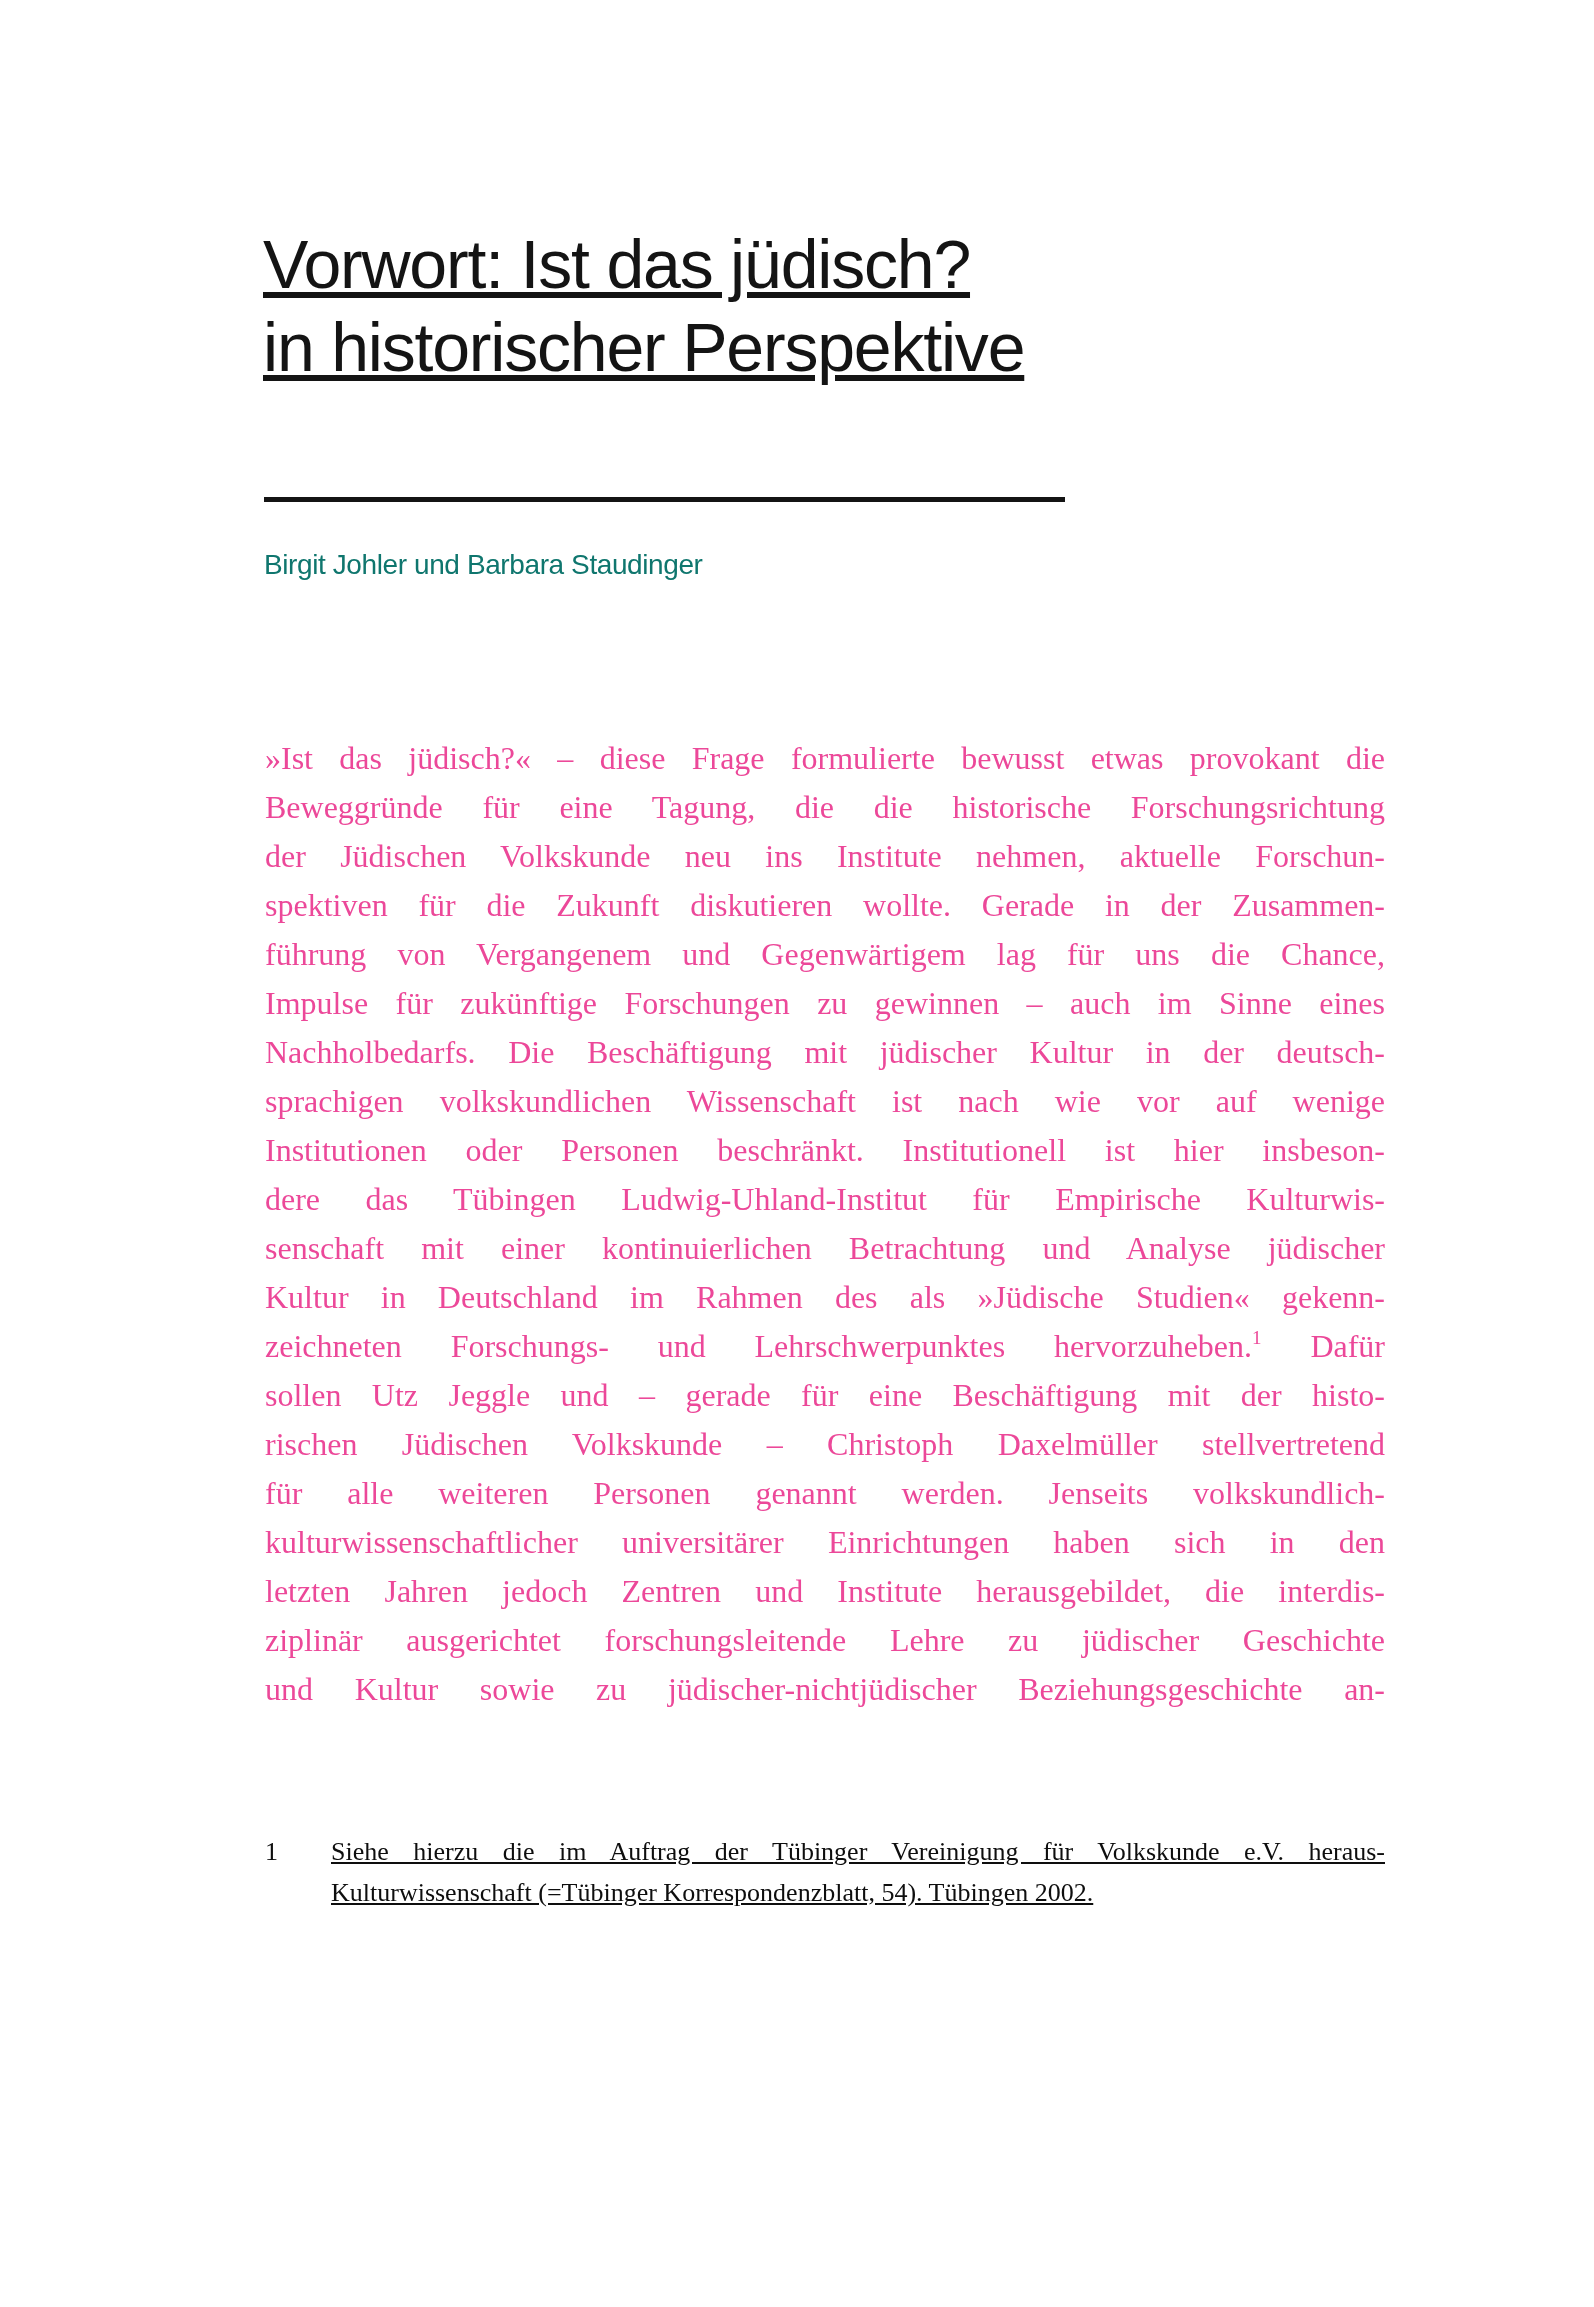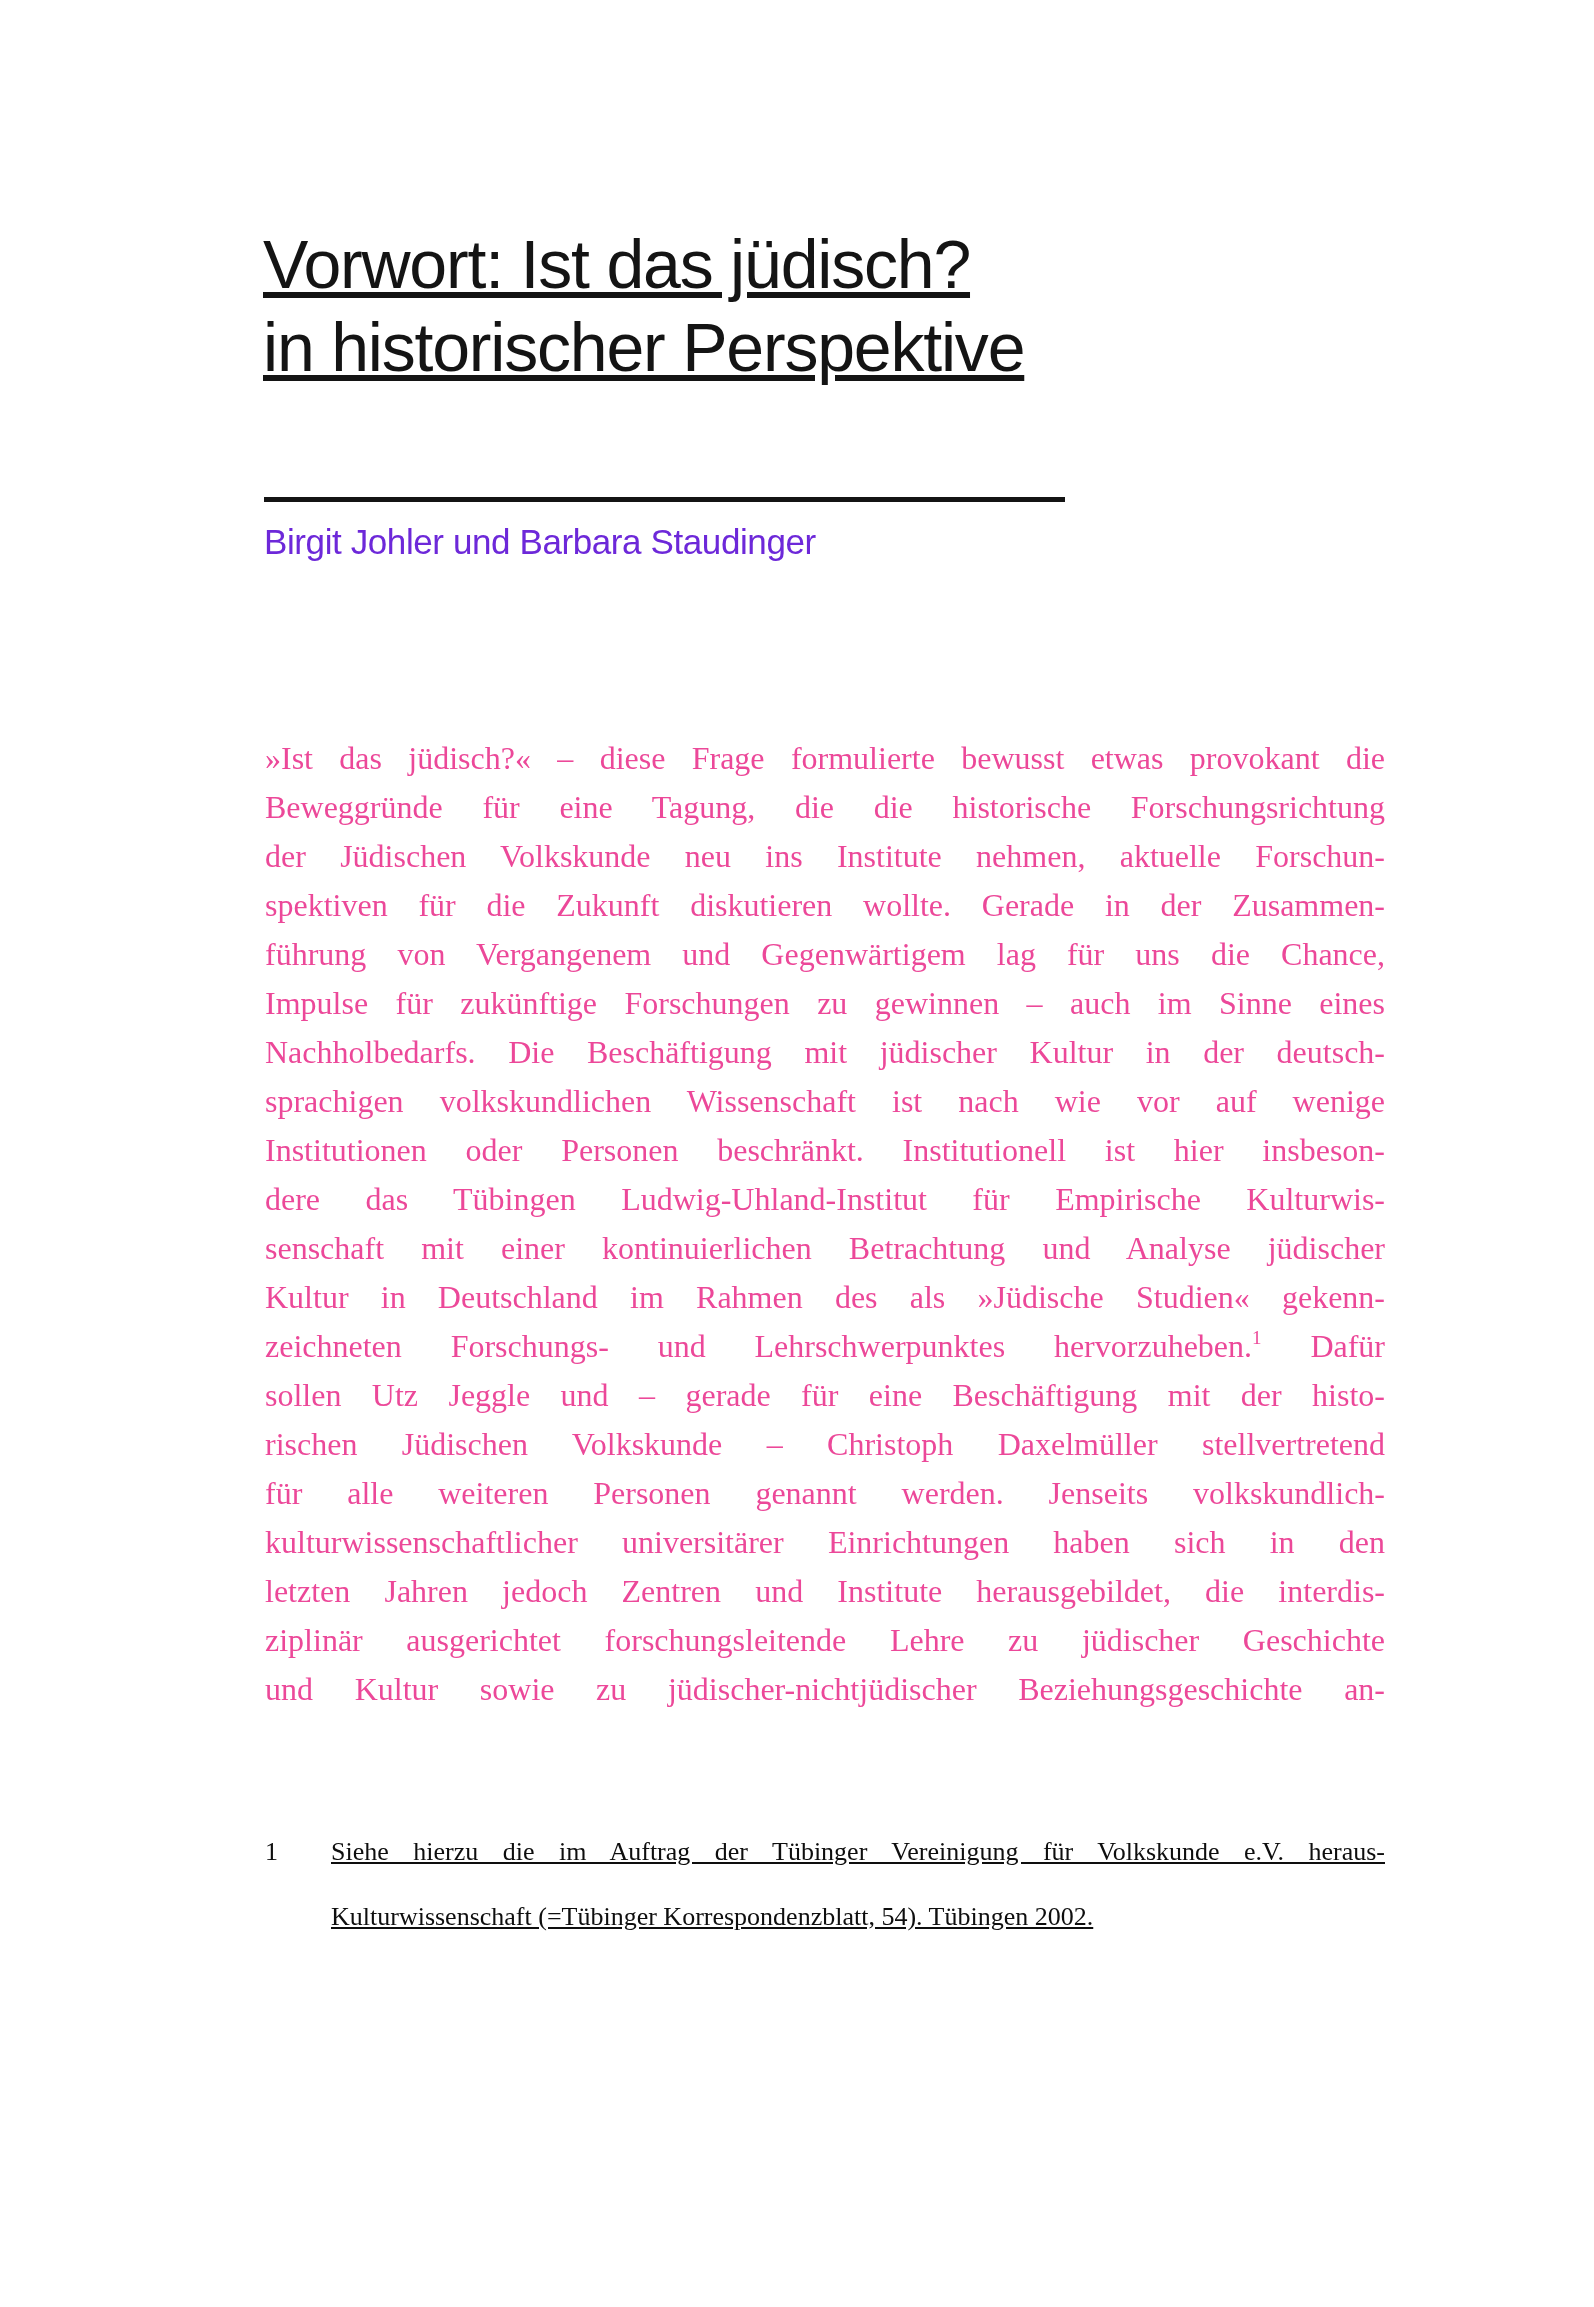--- a/index.html
+++ b/index.html
@@ -26,27 +26,27 @@
     text-decoration: underline;
   }
   .rule {
     position: absolute;
     left: 264px; top: 497px;
     width: 801px; height: 4.8px;
     background: #141414;
   }
   .byline {
     position: absolute;
-    left: 264px; top: 521px; width: 957px;
+    left: 264px; top: 544px; width: 957px;
     font-family: "Liberation Sans", sans-serif;
     font-weight: 400;
-    font-size: 35px;
+    font-size: 28px;
     line-height: 41px;
     letter-spacing: -0.4px;
-    color: #6d28d9;
+    color: #0f766e;
   }
   .bodytext {
     position: absolute;
     left: 265px; top: 734px;
     width: 1120px;
     font-size: 32px;
     line-height: 49px;
     color: #ec4899;
   }
   .bline {
@@ -83,21 +83,20 @@
   .fn-line {
     text-align: justify;
     text-align-last: justify;
     text-justify: inter-word;
     height: 41px;
     text-decoration: underline;
   }
   .fn-line.last {
     text-align: center;
     text-align-last: left;
-    margin-top: 24px;
   }
 </style>
 </head>
 <body>
 
 <div class="page">
 
   <div class="title">
     <div>Vorwort: Ist das jüdisch?</div>
     <div>in historischer Perspektive</div>

